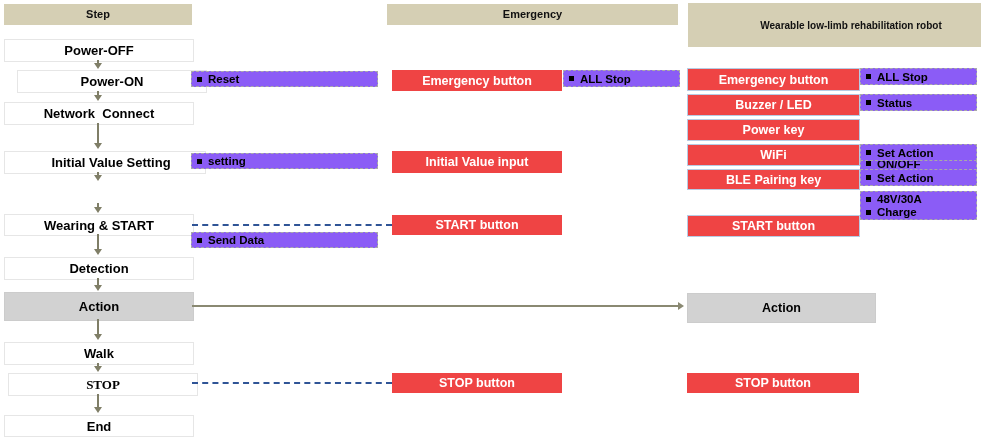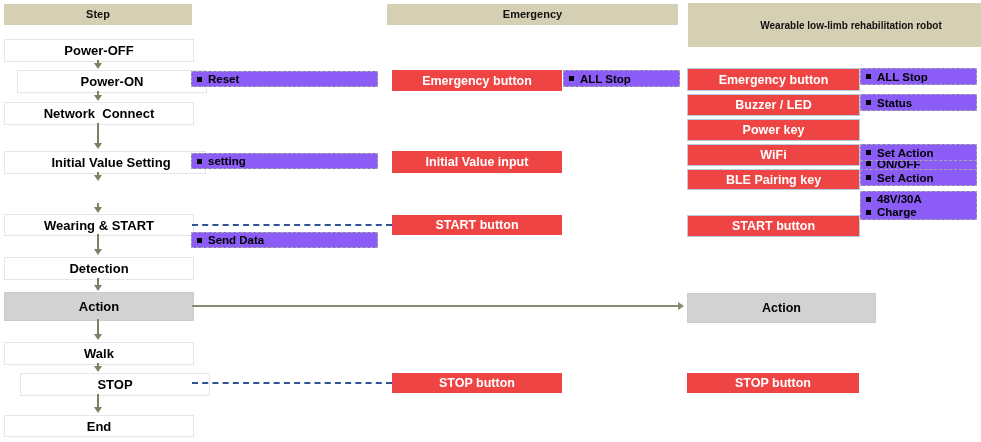--- a/index.html
+++ b/index.html
@@ -43,21 +43,21 @@
   <div class="hdr" style="left:688px;top:3px;width:326px;height:44px;padding:0 30px;box-sizing:border-box;font-size:10px;">Wearable low-limb rehabilitation robot</div>
 
   <div class="sbox" style="left:4px;top:39px;width:188px;height:21px;">Power-OFF</div>
   <div class="sbox" style="left:4px;top:70px;width:188px;height:21px;margin-left:13px;">Power-ON</div>
   <div class="sbox" style="left:4px;top:102px;width:188px;height:21px;">Network  Connect</div>
   <div class="sbox" style="left:4px;top:151px;width:188px;height:21px;padding-left:12px;">Initial Value Setting</div>
   <div class="sbox" style="left:4px;top:214px;width:188px;height:20px;">Wearing &amp; START</div>
   <div class="sbox" style="left:4px;top:257px;width:188px;height:21px;">Detection</div>
   <div class="sbox gray" style="left:4px;top:292px;width:188px;height:27px;">Action</div>
   <div class="sbox" style="left:4px;top:342px;width:188px;height:21px;">Walk</div>
-  <div class="sbox" style="left:20px;top:373px;width:188px;height:21px;">STOP</div>
+  <div class="sbox" style="left:8px;top:373px;width:188px;height:21px;font-family:Liberation Serif, serif;">STOP</div>
   <div class="sbox" style="left:4px;top:415px;width:188px;height:20px;">End</div>
 
   <div class="arrow-v" style="top:60px;height:4px;"></div>
   <div class="arrow-v" style="top:91px;height:5px;"></div>
   <div class="arrow-v" style="top:123px;height:21px;"></div>
   <div class="arrow-v" style="top:172px;height:4px;"></div>
   <div class="arrow-v" style="top:203px;height:5px;"></div>
   <div class="arrow-v" style="top:234px;height:16px;"></div>
   <div class="arrow-v" style="top:278px;height:8px;"></div>
   <div class="arrow-v" style="top:319px;height:16px;"></div>

